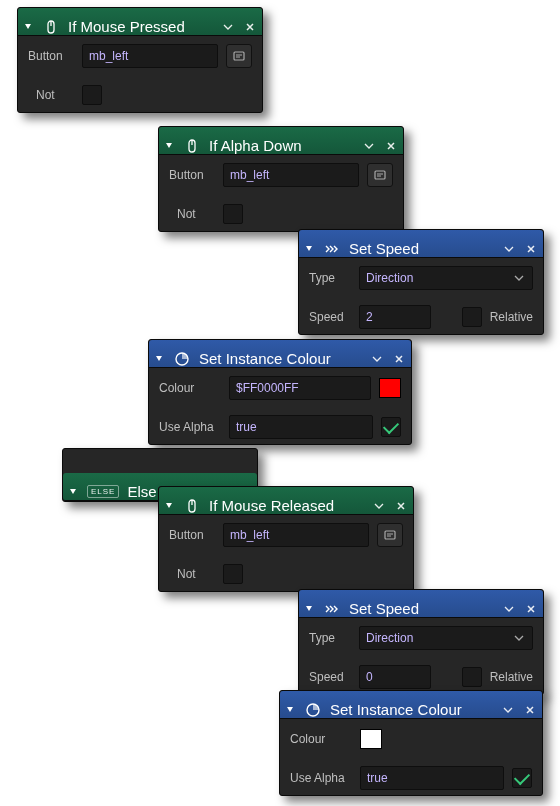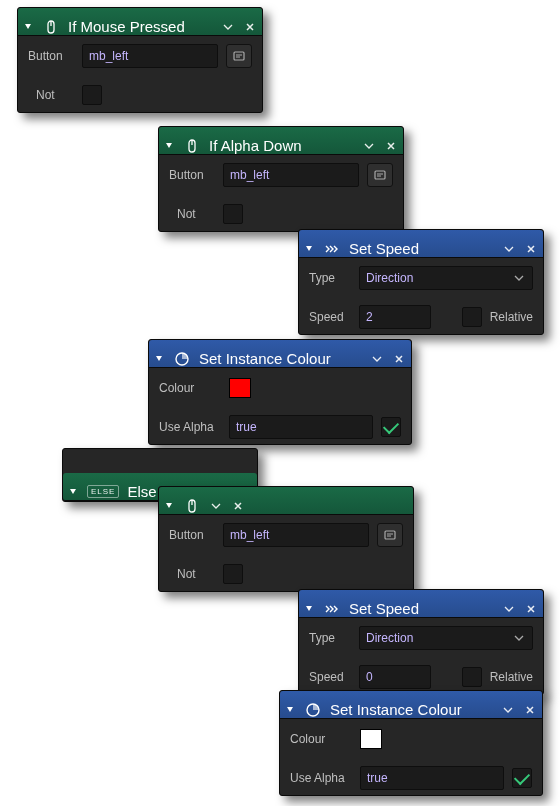--- a/index.html
+++ b/index.html
@@ -236,20 +236,23 @@
         </span>
       <span class="ctl">
           <svg width="10" height="10" viewBox="0 0 10 10">
             <path d="M2 2 L8 8 M8 2 L2 8" stroke="#fff" stroke-width="1.5"></path>
           </svg>
         </span>
     </div>
     <div class="body">
       <div class="row">
         <span class="label" style="width:62px">Colour</span>
+        <div class="field">
+            <span>$FF0000FF</span>
+          </div>
         <div class="swatch" style="background:#ff0000"></div>
       </div>
       <div class="row">
         <span class="label" style="width:62px">Use Alpha</span>
         <div class="field">
             <span>true</span>
           </div>
         <div class="check on"></div>
       </div>
     </div>
@@ -278,20 +281,21 @@
           <svg width="8" height="8" viewBox="0 0 8 8">
             <path d="M1 1 L7 1 L4 6 Z" fill="#fff"></path>
           </svg>
         </span>
       <span class="icon-slot">
           <svg width="16" height="16" viewBox="0 0 16 16">
             <rect x="5" y="2" width="6" height="12" rx="3" fill="none" stroke="#fff" stroke-width="1.3"></rect>
             <line x1="8" y1="2" x2="8" y2="7" stroke="#fff" stroke-width="1.3"></line>
           </svg>
         </span>
+      <span class="title">If Mouse Released</span>
       <span class="ctl">
           <svg width="10" height="10" viewBox="0 0 10 10">
             <path d="M1 3 L5 7 L9 3" fill="none" stroke="#fff" stroke-width="1.3"></path>
           </svg>
         </span>
       <span class="ctl">
           <svg width="10" height="10" viewBox="0 0 10 10">
             <path d="M2 2 L8 8 M8 2 L2 8" stroke="#fff" stroke-width="1.5"></path>
           </svg>
         </span>

